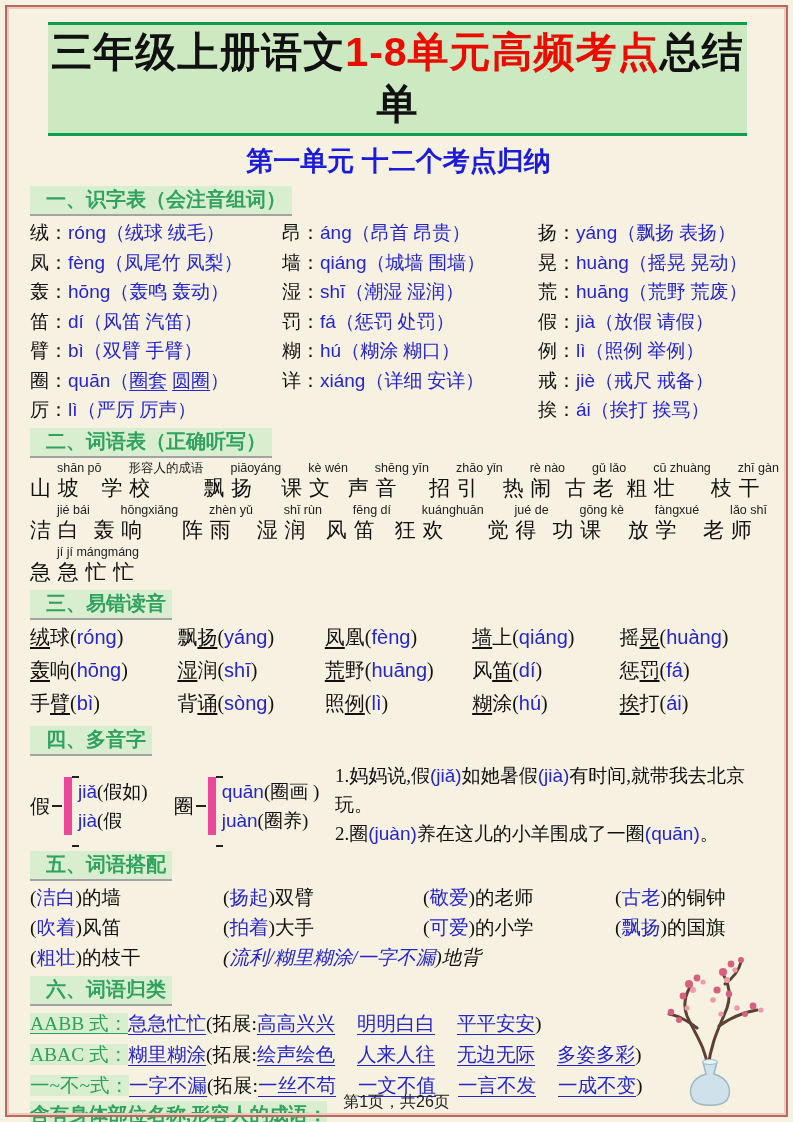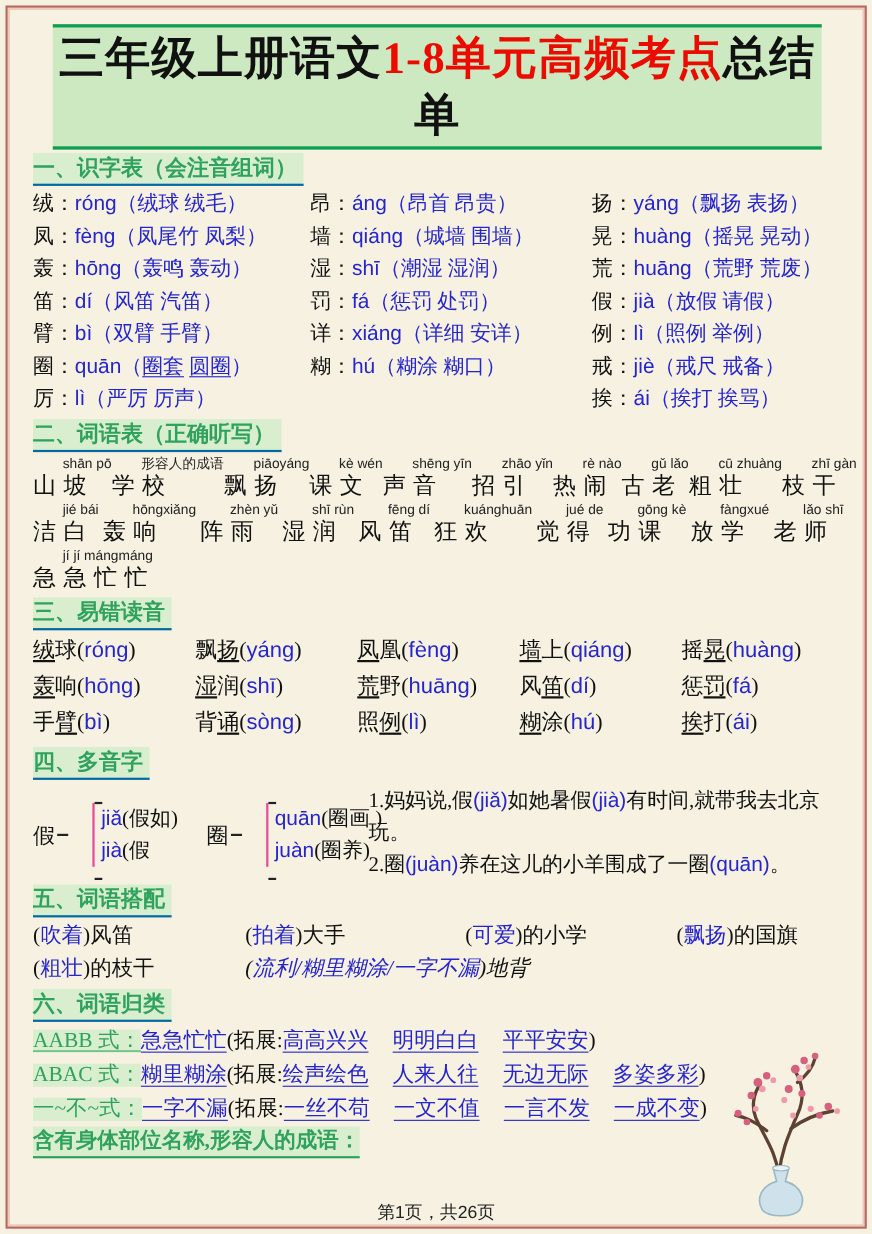--- a/index.html
+++ b/index.html
@@ -27,33 +27,33 @@
     text-align:center;
     padding: 1px 0 3px;
   }
   .title-band h1 {
     margin:0;
     font-size:41px; font-weight:bold; letter-spacing:1px;
     color:#111;
     font-family:"Liberation Sans", sans-serif;
     line-height:52px;
   }
-  .title-red { color:#ea0c00;font-family:Liberation Serif, serif; }
+  .title-red { color:#ea0c00; }
   .subtitle {
     text-align:center;
     color:#1b1bd9; font-weight:bold; font-size:27px;
     margin:7px 0 4px;
   }
   
   .sec-h {
     display:inline-block;
     color:#2fa25d; font-weight:bold; font-size:20px;
     background:#d9eecf;
-    border-bottom:2px solid #0369a1;
-    padding:0 6px 1px 0;
+    border-bottom:2px solid #a3a3a3;
+    padding:0 6px 1px 16px;
     margin:3px 0 2px;
     font-family:"Liberation Serif", serif;
   }
   
   .s1-grid { display:flex; width:100%; }
   .s1-col { display:flex; flex-direction:column; }
   .s1-col:nth-child(1){ width:252px; }
   .s1-col:nth-child(2){ width:256px; }
   .s1-col:nth-child(3){ flex:1; }
   .s1-row { font-size:19px; line-height:29.5px; white-space:nowrap; }
@@ -72,21 +72,21 @@
   .s3-item { width:20%; font-size:20px; white-space:nowrap;
              font-family:"Liberation Serif", serif; color:#111; }
   .s3-item .py { color:#2525cd; font-family:"Liberation Sans", sans-serif; }
   .s3-item .ul { text-decoration:underline; text-underline-offset:3px; }
   
   .s4-wrap { display:flex; margin-top:3px; }
   .s4-left { width:305px; display:flex; gap:26px; padding-top:4px; }
   .m-group { display:flex; align-items:center; }
   .m-char { font-size:20px; font-family:"Liberation Serif", serif; color:#111; }
   .m-dash { width:10px; height:2px; background:#222; margin:0 2px; }
-  .m-brk { border-left:2px solid #ec4899; position:relative; padding-left:6px;margin-left:20px; }
+  .m-brk { border-left:8px solid #ec4899; position:relative; padding-left:6px; }
   .m-brk::before, .m-brk::after { content:""; position:absolute; left:0; width:7px; height:2px; background:#222; }
   .m-brk::before { top:-1px; } .m-brk::after { bottom:-12px; }
   .m-item { font-size:19px; line-height:29px; white-space:nowrap;
             font-family:"Liberation Serif", serif; color:#111; }
   .m-item .py { color:#2525cd; font-family:"Liberation Sans", sans-serif; }
   .s4-right { flex:1; }
   .s4-ex { font-size:19px; line-height:29px;
            font-family:"Liberation Serif", serif; color:#111; }
   .s4-ex .py { color:#2525cd; font-family:"Liberation Sans", sans-serif; }
   
@@ -114,40 +114,41 @@
 </style>
 </head>
 <body>
 
 <div class="page">
 
   <div class="title-band">
     <h1><span>三年级上册语文</span><span class="title-red">1-8单元高频考点</span><span>总结单</span></h1>
   </div>
 
+  <div class="subtitle">第一单元 十二个考点归纳</div>
 
   <div>
     <div class="sec-h">一、识字表（会注音组词）</div>
     <div class="s1-grid" id="s1-grid">
         <div class="s1-col">
           <div class="s1-row"><span class="hd">绒：</span><span class="bl">róng</span><span class="blw">（绒球 绒毛）</span></div>
           <div class="s1-row"><span class="hd">凤：</span><span class="bl">fèng</span><span class="blw">（凤尾竹 凤梨）</span></div>
           <div class="s1-row"><span class="hd">轰：</span><span class="bl">hōng</span><span class="blw">（轰鸣 轰动）</span></div>
           <div class="s1-row"><span class="hd">笛：</span><span class="bl">dí</span><span class="blw">（风笛 汽笛）</span></div>
           <div class="s1-row"><span class="hd">臂：</span><span class="bl">bì</span><span class="blw">（双臂 手臂）</span></div>
           <div class="s1-row"><span class="hd">圈：</span><span class="bl">quān</span><span class="blw"><span>（</span><span class="uw">圈套</span><span>&nbsp;</span><span class="uw">圆圈</span><span>）</span></span></div>
           <div class="s1-row"><span class="hd">厉：</span><span class="bl">lì</span><span class="blw">（严厉 厉声）</span></div>
         </div>
         <div class="s1-col">
           <div class="s1-row"><span class="hd">昂：</span><span class="bl">áng</span><span class="blw">（昂首 昂贵）</span></div>
           <div class="s1-row"><span class="hd">墙：</span><span class="bl">qiáng</span><span class="blw">（城墙 围墙）</span></div>
           <div class="s1-row"><span class="hd">湿：</span><span class="bl">shī</span><span class="blw">（潮湿 湿润）</span></div>
           <div class="s1-row"><span class="hd">罚：</span><span class="bl">fá</span><span class="blw">（惩罚 处罚）</span></div>
+          <div class="s1-row"><span class="hd">糊：</span><span class="bl">hú</span><span class="blw">（糊涂 糊口）</span></div>
           <div class="s1-row"><span class="hd">详：</span><span class="bl">xiáng</span><span class="blw">（详细 安详）</span></div>
-          <div class="s1-row"><span class="hd">糊：</span><span class="bl">hú</span><span class="blw">（糊涂 糊口）</span></div>
         </div>
         <div class="s1-col">
           <div class="s1-row"><span class="hd">扬：</span><span class="bl">yáng</span><span class="blw">（飘扬 表扬）</span></div>
           <div class="s1-row"><span class="hd">晃：</span><span class="bl">huàng</span><span class="blw">（摇晃 晃动）</span></div>
           <div class="s1-row"><span class="hd">荒：</span><span class="bl">huāng</span><span class="blw">（荒野 荒废）</span></div>
           <div class="s1-row"><span class="hd">假：</span><span class="bl">jià</span><span class="blw">（放假 请假）</span></div>
           <div class="s1-row"><span class="hd">例：</span><span class="bl">lì</span><span class="blw">（照例 举例）</span></div>
           <div class="s1-row"><span class="hd">戒：</span><span class="bl">jiè</span><span class="blw">（戒尺 戒备）</span></div>
           <div class="s1-row"><span class="hd">挨：</span><span class="bl">ái</span><span class="blw">（挨打 挨骂）</span></div>
         </div>
@@ -301,20 +302,26 @@
       <div class="s4-right" id="s4-examples">
           <div class="s4-ex"><span>1.妈妈说,假</span><span class="py">(jiǎ)</span><span>如她暑假</span><span class="py">(jià)</span><span>有时间,就带我去北京玩。</span></div>
           <div class="s4-ex"><span>2.圈</span><span class="py">(juàn)</span><span>养在这儿的小羊围成了一圈</span><span class="py">(quān)</span><span>。</span></div>
         </div>
     </div>
   </div>
 
   <div>
     <div class="sec-h">五、词语搭配</div>
     <div id="s5-rows">
+        <div class="s5-row">
+          <div><span>(</span><span class="b">洁白</span><span>)的墙</span></div>
+          <div><span>(</span><span class="b">扬起</span><span>)双臂</span></div>
+          <div><span>(</span><span class="b">敬爱</span><span>)的老师</span></div>
+          <div><span>(</span><span class="b">古老</span><span>)的铜钟</span></div>
+        </div>
         <div class="s5-row">
           <div><span>(</span><span class="b">吹着</span><span>)风笛</span></div>
           <div><span>(</span><span class="b">拍着</span><span>)大手</span></div>
           <div><span>(</span><span class="b">可爱</span><span>)的小学</span></div>
           <div><span>(</span><span class="b">飘扬</span><span>)的国旗</span></div>
         </div>
         <div class="s5-row">
           <div><span>(</span><span class="b">粗壮</span><span>)的枝干</span></div>
           <div class="s5-span"><span>(</span><span class="b">流利/糊里糊涂/一字不漏</span><span>)地背</span></div>
         </div>

